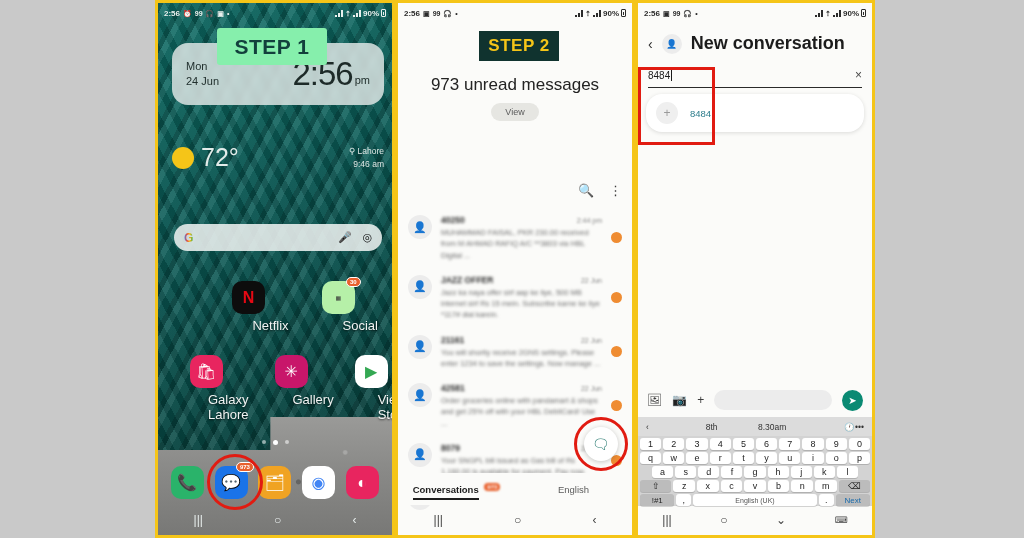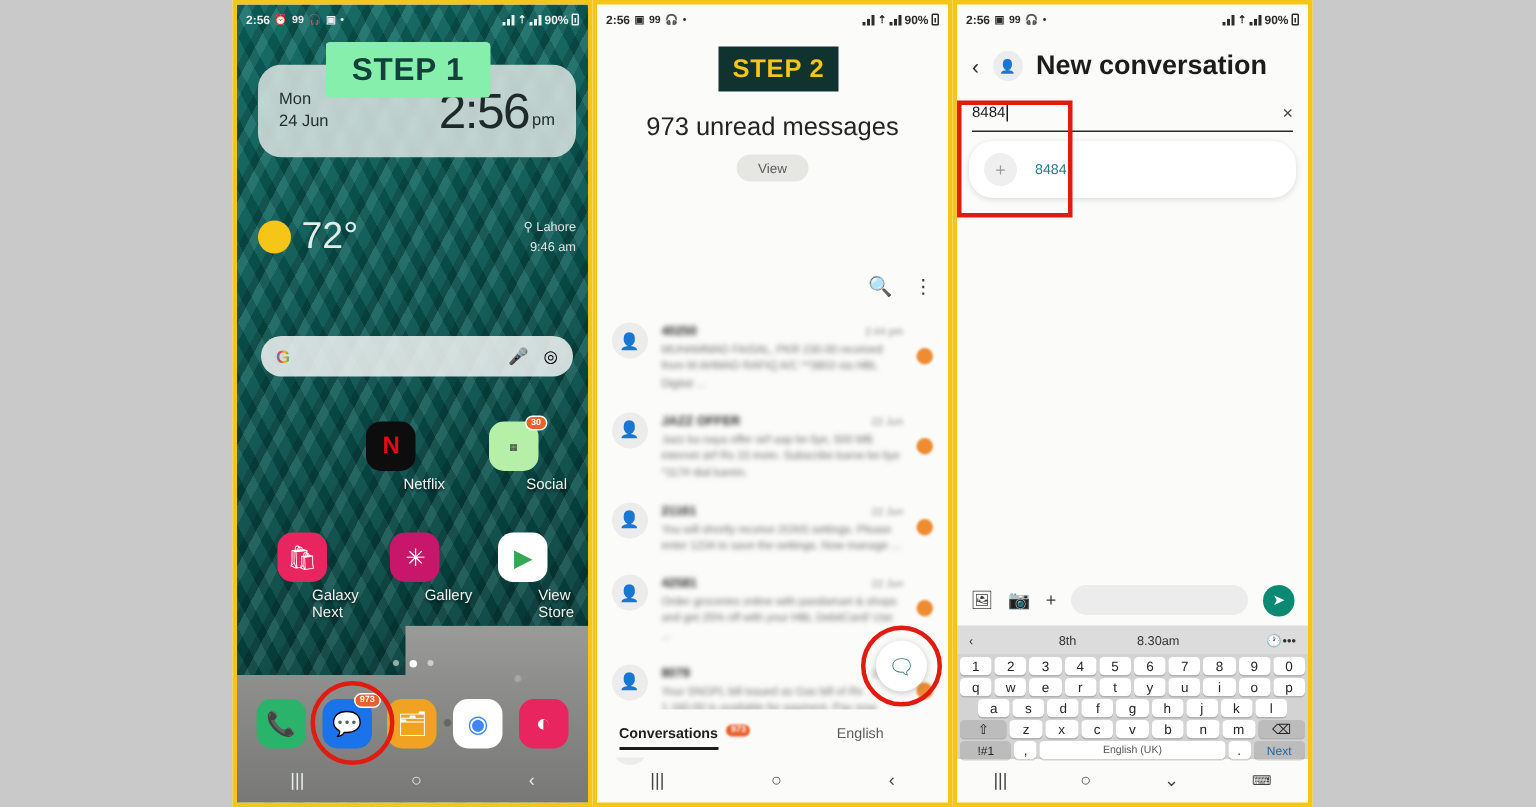--- a/index.html
+++ b/index.html
@@ -119,21 +119,21 @@
     position:absolute; left:0; top:278px; width:100%;
     display:grid; grid-template-columns:repeat(4,1fr);
     row-gap:10px; padding:0 6px;
   }
   .app { display:flex; flex-direction:column; align-items:center; position:relative; }
   .app-ico {
     width:33px; height:33px; border-radius:10px;
     display:flex; align-items:center; justify-content:center;
     font-size:16px; color:#fff; position:relative;
   }
-  .app-lbl { font-size:10px; color:#f0f4f3; margin-top:4px; text-shadow:0 1px 2px rgba(0,0,0,.7);padding-left:44px; }
+  .app-lbl { font-size:13px; color:#f0f4f3; margin-top:4px; text-shadow:0 1px 2px rgba(0,0,0,.7);padding-left:44px; }
   .badge {
     position:absolute; top:-4px; right:-6px;
     background:#e8602c; color:#fff; font-size:6px; font-weight:bold;
     border-radius:7px; padding:1px 3px; min-width:15px; text-align:center;
     border:1px solid #fff;
   }
   .pagedots { position:absolute; left:0; top:437px; width:100%;
     display:flex; justify-content:center; gap:7px; }
   .pagedots i { width:4px; height:4px; border-radius:50%; background:rgba(255,255,255,.55); display:block; }
   .pagedots i.on { background:#fff; width:5px; height:5px; }
@@ -327,21 +327,21 @@
           <span style="font-size:6px;color:#333;">▦</span>
           <span class="badge">30</span>
         </div>
         <div class="app-lbl">Social</div>
       </div>
     </div>
 
     <div class="app-grid" style="top:352px;">
       <div class="app">
         <div class="app-ico" style="background:#e8255f;">🛍</div>
-        <div class="app-lbl">Galaxy Next</div>
+        <div class="app-lbl">Galaxy Lahore</div>
       </div>
       <div class="app">
         <div class="app-ico" style="background:#c8166a;">✳</div>
         <div class="app-lbl">Gallery</div>
       </div>
       <div class="app">
         <div class="app-ico" style="background:#fff;color:#34a853;">▶</div>
         <div class="app-lbl">View Store</div>
       </div>
     </div>

